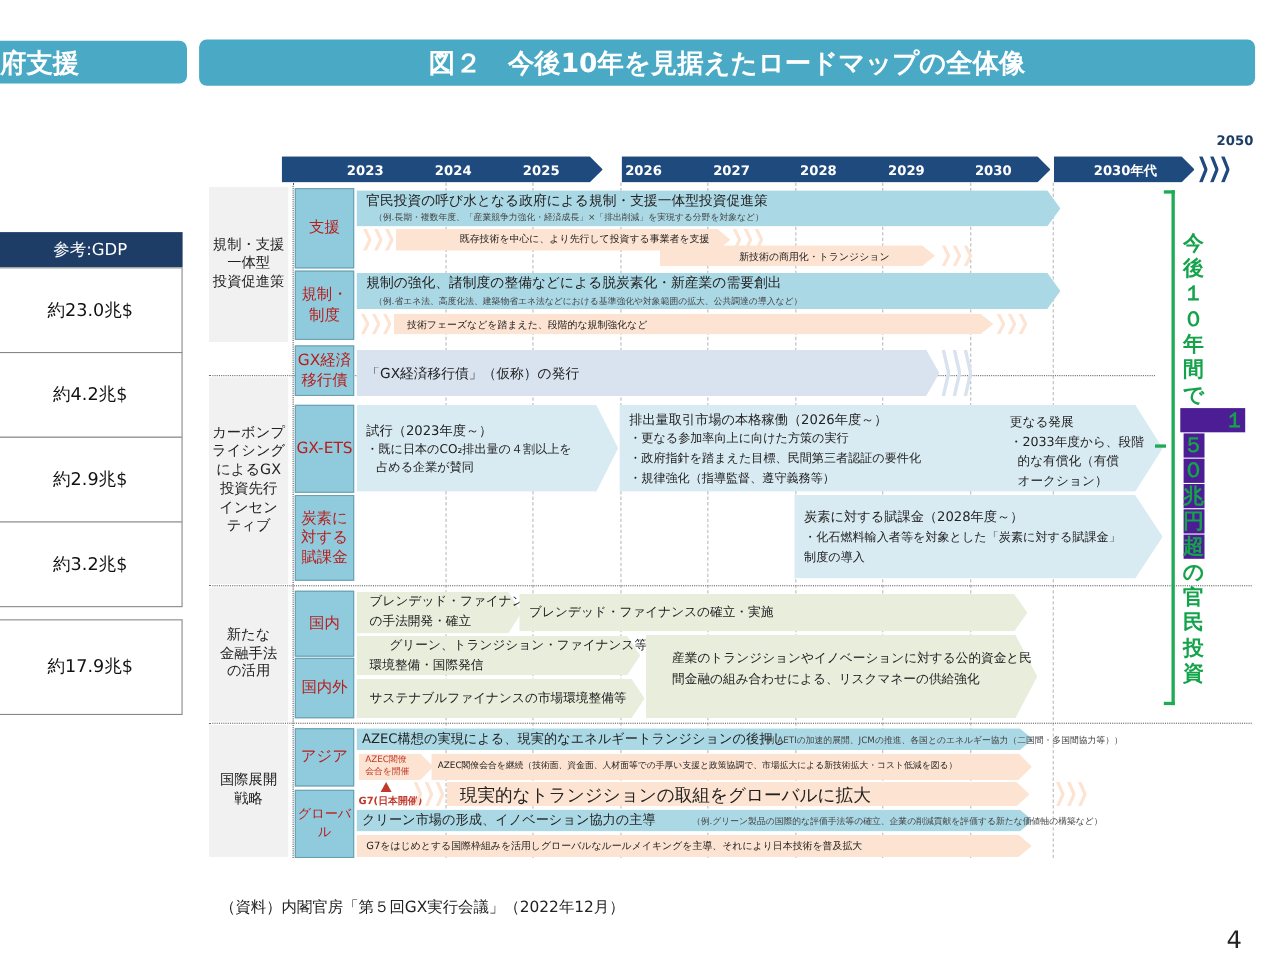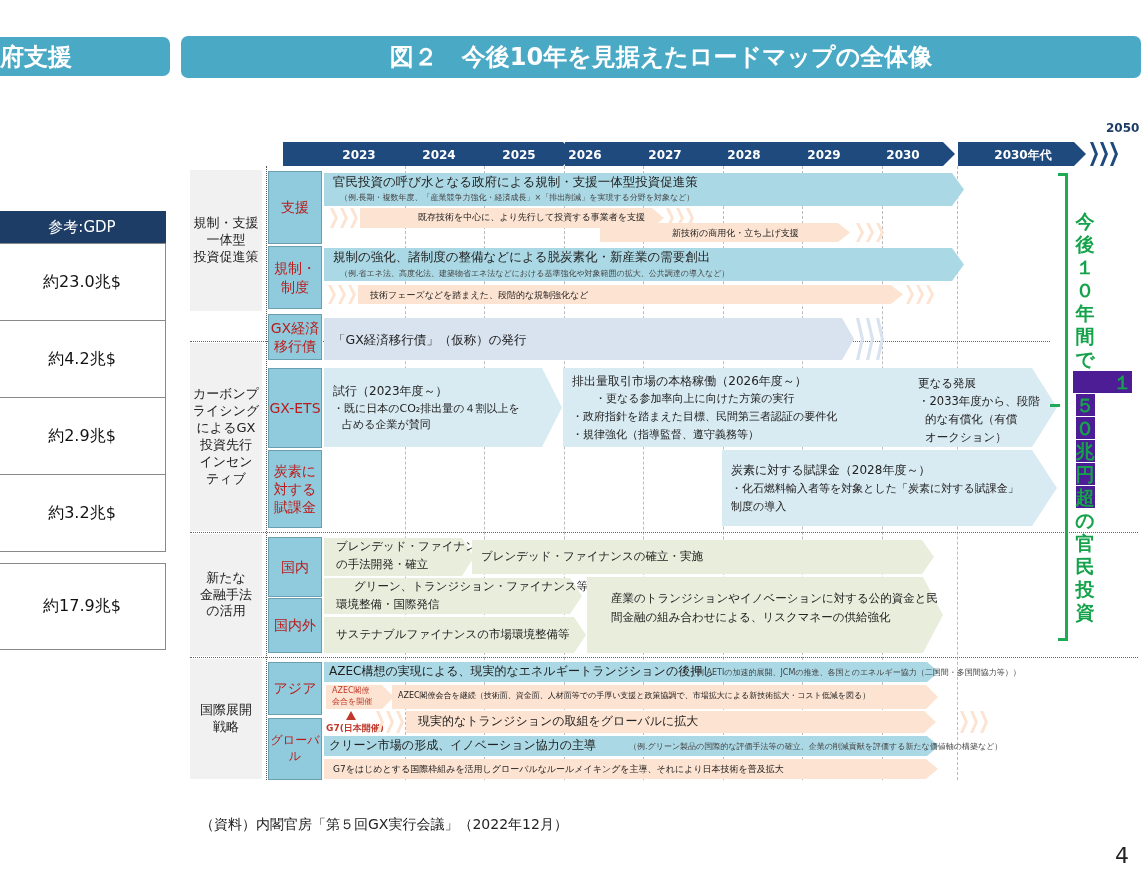--- a/index.html
+++ b/index.html
@@ -56,21 +56,21 @@
 <div id="left-banner" class="banner">府支援</div>
 <div id="main-banner" class="banner">図２　今後10年を見据えたロードマップの全体像</div>
 
 <div id="gdp-header" class="abs">参考:GDP</div>
 <div class="gdp-cell" style="top:243px;height:78px;">約23.0兆$</div>
 <div class="gdp-cell" style="top:320px;height:78px;">約4.2兆$</div>
 <div class="gdp-cell" style="top:397px;height:78px;">約2.9兆$</div>
 <div class="gdp-cell" style="top:474px;height:78px;">約3.2兆$</div>
 <div class="gdp-cell" style="top:563px;height:87px;">約17.9兆$</div>
 
-<div class="tl-bar arrow" style="left:283px;width:292px;padding-left:16px;">
+<div class="tl-bar arrow" style="left:256px;width:292px;padding-left:16px;">
   <span class="tl-year" style="left:36px;">2023</span>
   <span class="tl-year" style="left:116px;">2024</span>
   <span class="tl-year" style="left:196px;">2025</span>
 </div>
 <div class="tl-bar arrow" style="left:565px;width:390px;">
   <span class="tl-year" style="left:-20px;">2026</span>
   <span class="tl-year" style="left:60px;">2027</span>
   <span class="tl-year" style="left:139px;">2028</span>
   <span class="tl-year" style="left:219px;">2029</span>
   <span class="tl-year" style="left:298px;">2030</span>
@@ -133,21 +133,21 @@
 <div class="chev peach" style="left:330px;top:208px;height:20px;"></div>
 <div class="chev peach" style="left:340px;top:208px;height:20px;"></div>
 <div class="chev peach" style="left:350px;top:208px;height:20px;"></div>
 <div class="arrow peach" style="left:360px;top:208px;width:304px;height:20px;"></div>
 <div class="txt" style="left:418px;top:211px;font-size:9px;">既存技術を中心に、より先行して投資する事業者を支援</div>
 <div class="chev peach" style="left:666px;top:208px;height:20px;"></div>
 <div class="chev peach" style="left:676px;top:208px;height:20px;"></div>
 <div class="chev peach" style="left:686px;top:208px;height:20px;"></div>
 
 <div class="arrow peach" style="left:600px;top:223px;width:250px;height:19px;"></div>
-<div class="txt" style="left:672px;top:227px;font-size:9px;">新技術の商用化・立ち上げ支援</div>
+<div class="txt" style="left:672px;top:227px;font-size:9px;">新技術の商用化・トランジション</div>
 <div class="chev peach" style="left:856px;top:223px;height:19px;"></div>
 <div class="chev peach" style="left:866px;top:223px;height:19px;"></div>
 <div class="chev peach" style="left:876px;top:223px;height:19px;"></div>
 
 <div class="arrow blue" style="left:324px;top:248px;width:640px;height:33px;"></div>
 <div class="txt" style="left:333px;top:249px;font-size:12.5px;">規制の強化、諸制度の整備などによる脱炭素化・新産業の需要創出</div>
 <div class="txt" style="left:340px;top:268px;font-size:8px;color:#444;">（例.省エネ法、高度化法、建築物省エネ法などにおける基準強化や対象範囲の拡大、公共調達の導入など）</div>
 
 <div class="chev peach" style="left:328px;top:285px;height:19px;"></div>
 <div class="chev peach" style="left:338px;top:285px;height:19px;"></div>
@@ -164,21 +164,21 @@
 <div class="chev gray-blue" style="left:866px;top:318px;height:42px;"></div>
 <div class="chev gray-blue" style="left:876px;top:318px;height:42px;"></div>
 
 <div class="arrow lightblue" style="left:324px;top:368px;width:238px;height:79px;clip-path:polygon(0 0,calc(100% - 20px) 0,100% 50%,calc(100% - 20px) 100%,0 100%);"></div>
 <div class="txt" style="left:333px;top:383px;font-size:12px;">試行（2023年度～）</div>
 <div class="txt" style="left:333px;top:401px;font-size:11px;">・既に日本のCO₂排出量の４割以上を</div>
 <div class="txt" style="left:342px;top:417px;font-size:11px;">占める企業が賛同</div>
 
 <div class="arrow lightblue" style="left:563px;top:368px;width:494px;height:79px;clip-path:polygon(0 0,calc(100% - 25px) 0,100% 50%,calc(100% - 25px) 100%,0 100%);"></div>
 <div class="txt" style="left:572px;top:373px;font-size:12px;">排出量取引市場の本格稼働（2026年度～）</div>
-<div class="txt" style="left:572px;top:391px;font-size:11px;margin-left:23px;">・更なる参加率向上に向けた方策の実行</div>
+<div class="txt" style="left:572px;top:391px;font-size:11px;">・更なる参加率向上に向けた方策の実行</div>
 <div class="txt" style="left:572px;top:409px;font-size:11px;">・政府指針を踏まえた目標、民間第三者認証の要件化</div>
 <div class="txt" style="left:572px;top:427px;font-size:11px;">・規律強化（指導監督、遵守義務等）</div>
 <div class="txt" style="left:918px;top:376px;font-size:11.5px;">更なる発展</div>
 <div class="txt" style="left:918px;top:394px;font-size:11.5px;">・2033年度から、段階</div>
 <div class="txt" style="left:925px;top:412px;font-size:11.5px;">的な有償化（有償</div>
 <div class="txt" style="left:925px;top:430px;font-size:11.5px;">オークション）</div>
 
 <div class="arrow lightblue" style="left:722px;top:450px;width:335px;height:76px;clip-path:polygon(0 0,calc(100% - 25px) 0,100% 50%,calc(100% - 25px) 100%,0 100%);"></div>
 <div class="txt" style="left:731px;top:462px;font-size:12px;">炭素に対する賦課金（2028年度～）</div>
 <div class="txt" style="left:731px;top:481px;font-size:11px;">・化石燃料輸入者等を対象とした「炭素に対する賦課金」</div>
@@ -210,21 +210,21 @@
 <div class="arrow peach" style="left:392px;top:685px;width:546px;height:24px;"></div>
 <div class="txt" style="left:398px;top:690px;font-size:8px;">AZEC閣僚会合を継続（技術面、資金面、人材面等での手厚い支援と政策協調で、市場拡大による新技術拡大・コスト低減を図る）</div>
 
 <div class="abs" style="left:346px;top:711px;width:0;height:0;border-left:5px solid transparent;border-right:5px solid transparent;border-bottom:9px solid #c0392b;"></div>
 <div class="txt" style="left:326px;top:722px;font-size:9px;font-weight:bold;color:#c0392b;">G7(日本開催)</div>
 
 <div class="chev peach" style="left:376px;top:711px;height:22px;"></div>
 <div class="chev peach" style="left:386px;top:711px;height:22px;"></div>
 <div class="chev peach" style="left:396px;top:711px;height:22px;"></div>
 <div class="arrow peach" style="left:406px;top:711px;width:530px;height:22px;"></div>
-<div class="txt" style="left:418px;top:713px;font-size:12px;">現実的なトランジションの取組をグローバルに拡大</div>
+<div class="txt" style="left:418px;top:713px;font-size:16px;">現実的なトランジションの取組をグローバルに拡大</div>
 <div class="chev peach" style="left:960px;top:711px;height:22px;"></div>
 <div class="chev peach" style="left:970px;top:711px;height:22px;"></div>
 <div class="chev peach" style="left:980px;top:711px;height:22px;"></div>
 
 <div class="arrow blue" style="left:324px;top:736px;width:615px;height:20px;"></div>
 <div class="txt" style="left:329px;top:737px;font-size:12px;">クリーン市場の形成、イノベーション協力の主導</div>
 <div class="txt" style="left:629px;top:741px;font-size:8px;color:#444;">（例.グリーン製品の国際的な評価手法等の確立、企業の削減貢献を評価する新たな価値軸の構築など）</div>
 
 <div class="arrow peach" style="left:324px;top:759px;width:614px;height:20px;"></div>
 <div class="txt" style="left:333px;top:763px;font-size:9px;">G7をはじめとする国際枠組みを活用しグローバルなルールメイキングを主導、それにより日本技術を普及拡大</div>

